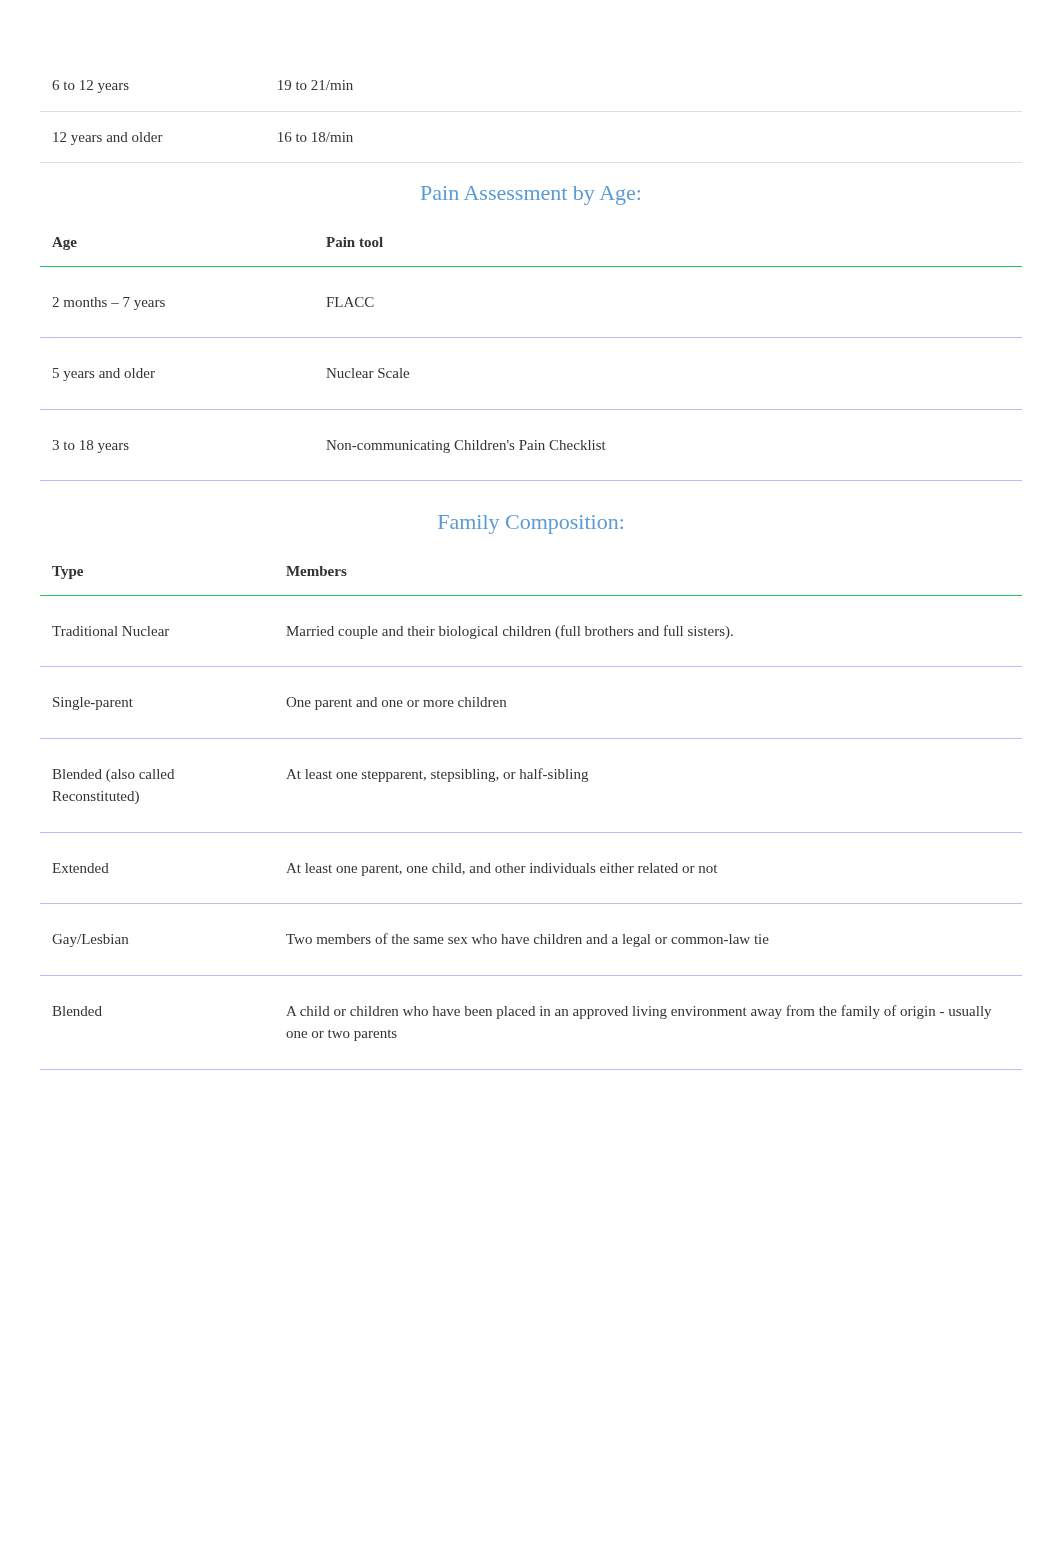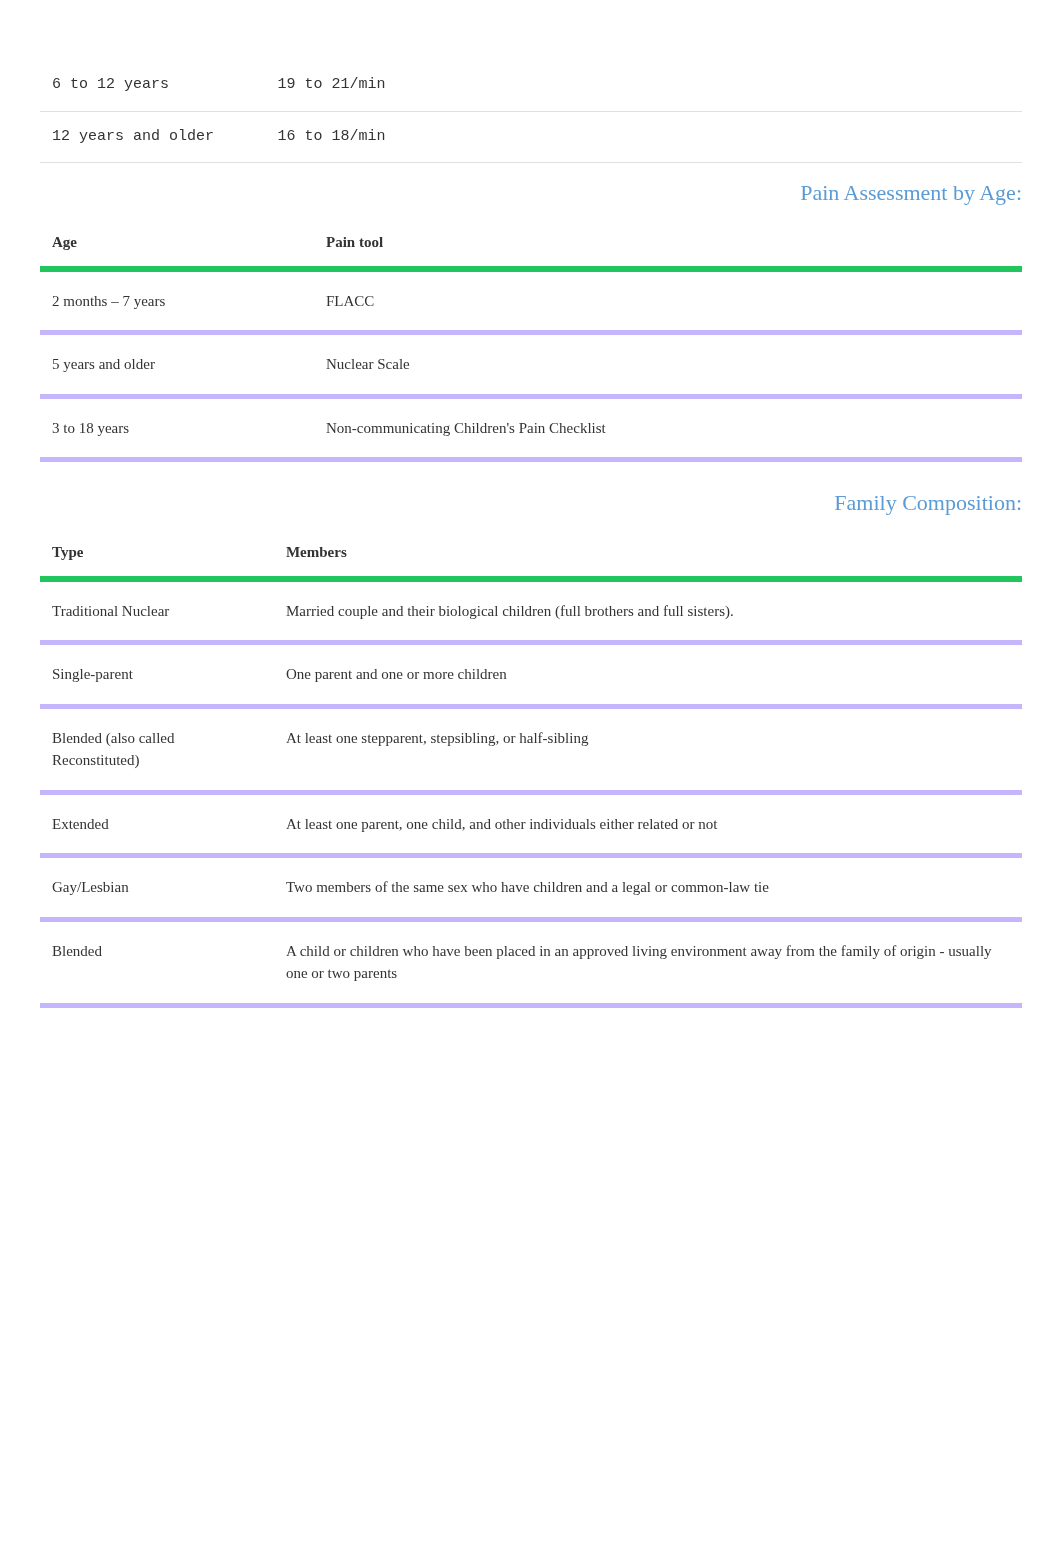--- a/index.html
+++ b/index.html
@@ -13,47 +13,46 @@
     .page {
       width: 1062px;
       min-height: 1561px;
       background: #fff;
       padding: 60px 40px 60px 40px;
     }
     .section-title {
       color: #5b9bd5;
       font-size: 22px;
       font-weight: normal;
-      text-align: right;
+      text-align: center;
       margin: 10px 0 10px 0;
     }
     table {
       width: 100%;
       border-collapse: collapse;
       margin-bottom: 0;
     }
     table td {
-      padding: 18px 12px;
-      border-bottom: 5px solid #c4b5fd;
+      padding: 24px 12px;
+      border-bottom: 1px solid #c4b5fd;
       vertical-align: top;
     }
     table thead td {
       font-weight: bold;
-      border-bottom: 6px solid #22c55e;
+      border-bottom: 1px solid #22c55e;
       padding: 12px 12px;
     }
     .col-age { width: 240px; }
     .col-pain { width: 620px; }
     .col-type { width: 240px; }
     .col-members { width: 780px; }
     .top-table {
       width: 100%;
       border-collapse: collapse;
       margin-bottom: 13px;
-      font-family: Liberation Mono, monospace;
     }
     .top-table td {
       padding: 14px 12px;
       border-bottom: 1px solid #e0e0e0;
     }
     .top-col1 { width: 240px; }
     .top-col2 { width: 820px; }
   </style>
 </head>
 <body>

